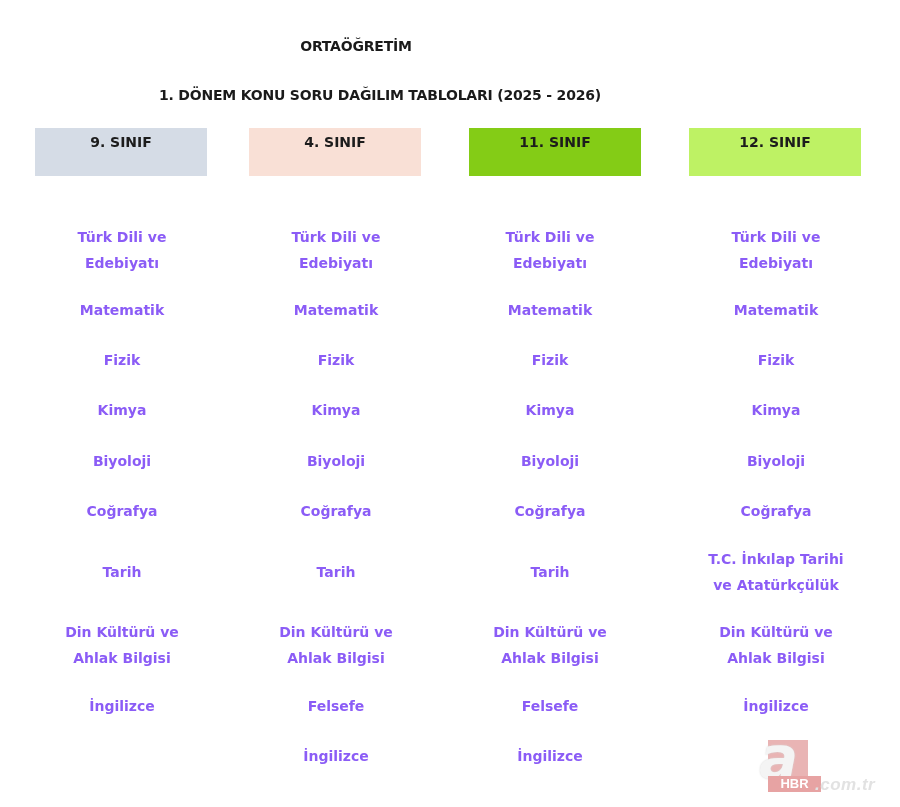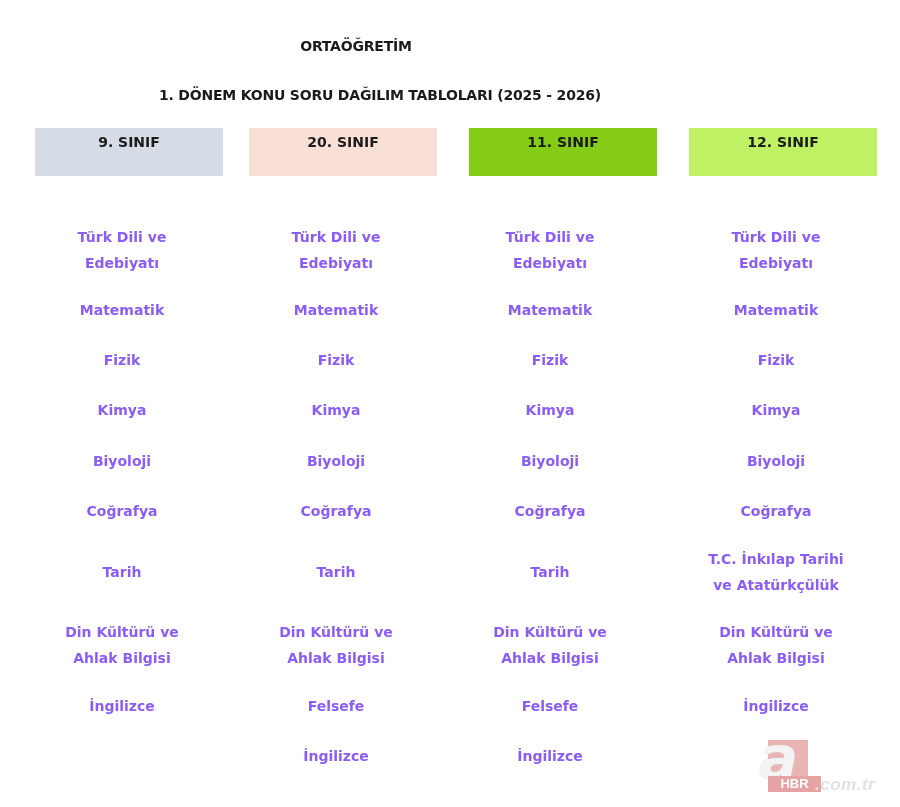--- a/index.html
+++ b/index.html
@@ -7,21 +7,21 @@
       width:900px; height:807px; background:#ffffff; position:relative; overflow:hidden;
       font-family: "DejaVu Sans", "Liberation Sans", sans-serif; color:#161616;
     }
     .title {
       position:absolute; left:0; width:712px; text-align:center;
       font-weight:bold; font-size:14px; letter-spacing:-0.2px; color:#1a1a1a;
     }
     #t1 { top:38px; }
     #t2 { top:87px;padding-left:24px; }
     .grade-box {
-      position:absolute; top:128px; width:188px; height:48px;
+      position:absolute; top:128px; width:172px; height:48px;
       box-sizing:border-box; text-align:center; padding-top:6px;
       font-weight:bold; font-size:14px; color:#1c1c1c;
     }
     .subj {
       position:absolute; width:200px; text-align:center;
       font-weight:bold; font-size:14px; line-height:26px; color:#8b5cf6;
       transform:translateY(-50%);
       white-space:pre-line;
     }
     .wm { position:absolute; left:765px; top:738px; width:135px; height:60px; }
@@ -41,21 +41,21 @@
       font-size:17px; letter-spacing:0.5px; font-family:"Liberation Sans", sans-serif;
     }
   </style>
 </head>
 <body>
 
 <div id="t1" class="title">ORTAÖĞRETİM</div>
 <div id="t2" class="title">1. DÖNEM KONU SORU DAĞILIM TABLOLARI (2025 - 2026)</div>
 
 <div class="grade-box" style="left:35px;background:#d5dce6;">9. SINIF</div>
-<div class="grade-box" style="left:249px;background:#f9e0d6;">20. SINIF</div>
+<div class="grade-box" style="left:249px;background:#f9e0d6;">4. SINIF</div>
 <div class="grade-box" style="left:469px;background:#84cc16;">11. SINIF</div>
 <div class="grade-box" style="left:689px;background:#bef264;">12. SINIF</div>
 
 <div class="subj" style="left:22px;top:250px">Türk Dili ve
 Edebiyatı</div>
 <div class="subj" style="left:22px;top:310px">Matematik</div>
 <div class="subj" style="left:22px;top:360px">Fizik</div>
 <div class="subj" style="left:22px;top:410px">Kimya</div>
 <div class="subj" style="left:22px;top:461px">Biyoloji</div>
 <div class="subj" style="left:22px;top:511px">Coğrafya</div>

